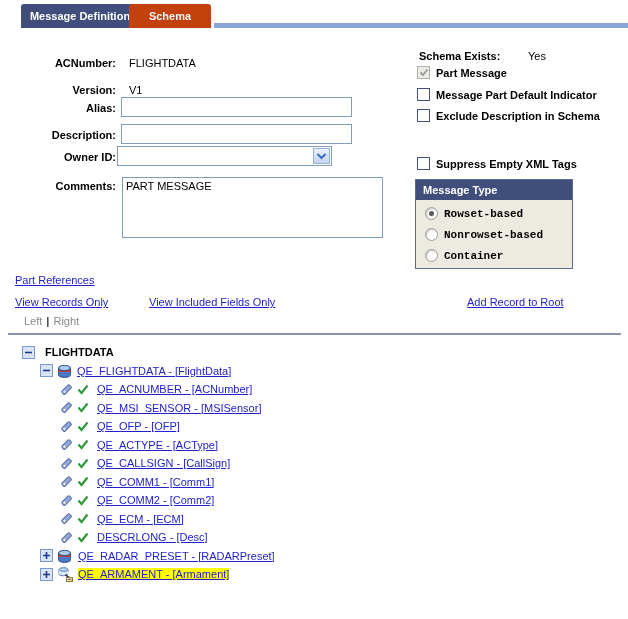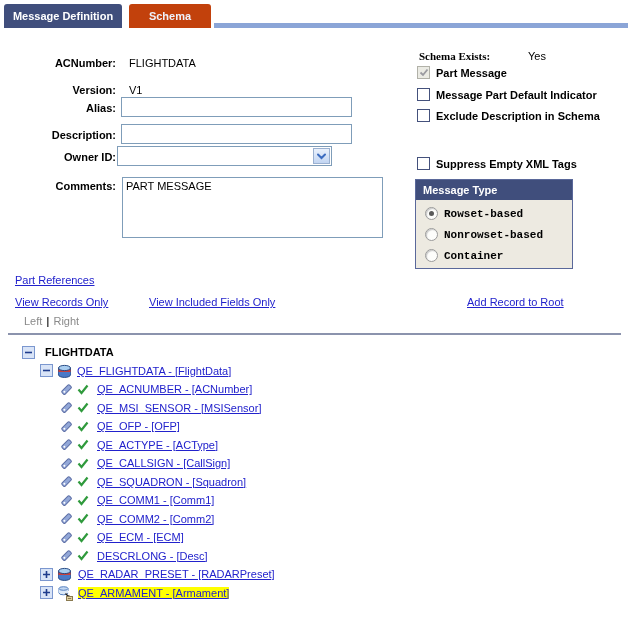--- a/index.html
+++ b/index.html
@@ -6,38 +6,38 @@
   html,body { background:#fff; }
   body {
     width:628px; height:619px; position:relative; overflow:hidden;
     font-family:"Liberation Sans", sans-serif; font-size:11px; color:#000;
   }
   .abs { position:absolute; }
 
   
   .tab { height:24px; top:4px; border-radius:3px 3px 0 0; text-align:center;
          line-height:24px; font-weight:bold; cursor:pointer; }
-  .tab-active { left:4px; width:118px; background:#404e7c; color:#ffffff; }
+  .tab-active { left:21px; width:118px; background:#404e7c; color:#ffffff; }
   .tab-inactive { left:129px; width:82px; background:#c2410c; color:#eef2fb; }
   .tab-underline { left:214px; top:23px; width:414px; height:5px; background:#8ba5d7; }
 
   
   .flabel { font-weight:bold; text-align:right; width:92px; left:24px; }
   .fvalue { left:129px; }
   .tbox { position:absolute; border:1px solid #7f9db9; background:#fff;
           font-family:"Liberation Sans", sans-serif; font-size:11px; padding:2px 3px; }
   .owner-wrap { left:117px; top:146px; width:215px; height:20px;
                 border:1px solid #7f9db9; background:#fff; }
   .dd-btn { position:absolute; right:1px; top:1px; width:17px; height:16px;
             background:linear-gradient(#eaf1fc,#c2d5f2); border:1px solid #9ab0d0;
             display:flex; align-items:center; justify-content:center; cursor:pointer; }
   textarea.tbox { resize:none; overflow:hidden; }
 
   
-  .bold { font-weight:bold;font-family:Liberation Serif, serif; }
+  .bold { font-weight:bold; }
   .cb-row { position:absolute; display:flex; align-items:center; gap:6px; }
   .cb { width:13px; height:13px; border:1px solid #44517c; background:#fff;
         display:inline-flex; align-items:center; justify-content:center; cursor:pointer; }
   .cb.disabled { border:1px solid #b1b1a8; background:#ebebe4; cursor:default; }
   .cb-label { font-weight:bold; white-space:nowrap; }
 
   .mtype-box { left:415px; top:179px; width:158px; height:90px;
                border:1px solid #5a689a; background:#edeae1; }
   .mtype-head { height:20px; background:#404e7c; color:#fff; font-weight:bold;
                 line-height:20px; padding-left:7px; }
@@ -269,36 +269,20 @@
             <rect x="1.2" y="4.4" width="10.6" height="4.4" rx="1.2" fill="#93a8d8" stroke="#5d6fa6"></rect>
             <circle cx="3.4" cy="6.6" r="1" fill="#fff"></circle>
           </g>
         </svg>
       </span>
     <span class="icon" style="margin-left:4px">
         <svg width="12" height="11" viewBox="0 0 12 11">
           <path d="M1.5 5.5 L4.5 9 L10.5 1.5" fill="none" stroke="#2f9a3c" stroke-width="2.2"></path>
         </svg>
       </span>
-    <a class="pslink" style="margin-left:8px">QE_SQUADRON - [Squadron]</a>
-  </div>
-  <div class="trow" style="padding-left:60px">
-    <span class="icon">
-        <svg width="13" height="13" viewBox="0 0 13 13">
-          <g transform="rotate(-45 6.5 6.5)">
-            <rect x="1.2" y="4.4" width="10.6" height="4.4" rx="1.2" fill="#93a8d8" stroke="#5d6fa6"></rect>
-            <circle cx="3.4" cy="6.6" r="1" fill="#fff"></circle>
-          </g>
-        </svg>
-      </span>
-    <span class="icon" style="margin-left:4px">
-        <svg width="12" height="11" viewBox="0 0 12 11">
-          <path d="M1.5 5.5 L4.5 9 L10.5 1.5" fill="none" stroke="#2f9a3c" stroke-width="2.2"></path>
-        </svg>
-      </span>
     <a class="pslink" style="margin-left:8px">QE_COMM1 - [Comm1]</a>
   </div>
   <div class="trow" style="padding-left:60px">
     <span class="icon">
         <svg width="13" height="13" viewBox="0 0 13 13">
           <g transform="rotate(-45 6.5 6.5)">
             <rect x="1.2" y="4.4" width="10.6" height="4.4" rx="1.2" fill="#93a8d8" stroke="#5d6fa6"></rect>
             <circle cx="3.4" cy="6.6" r="1" fill="#fff"></circle>
           </g>
         </svg>

